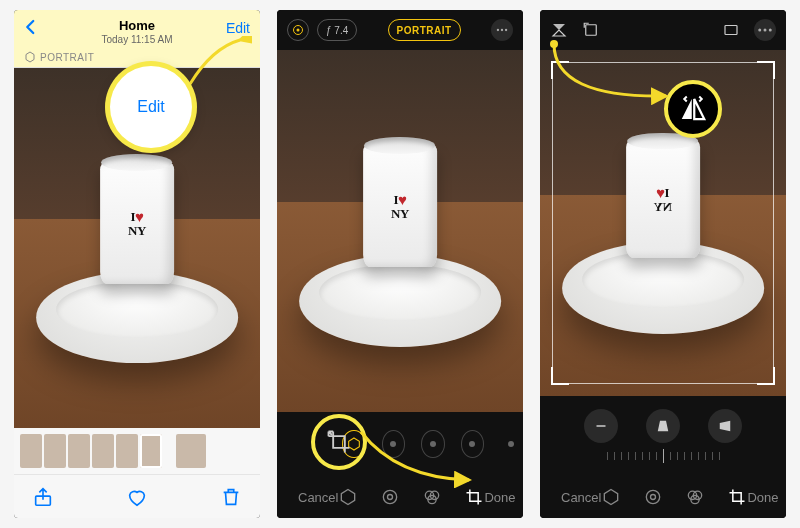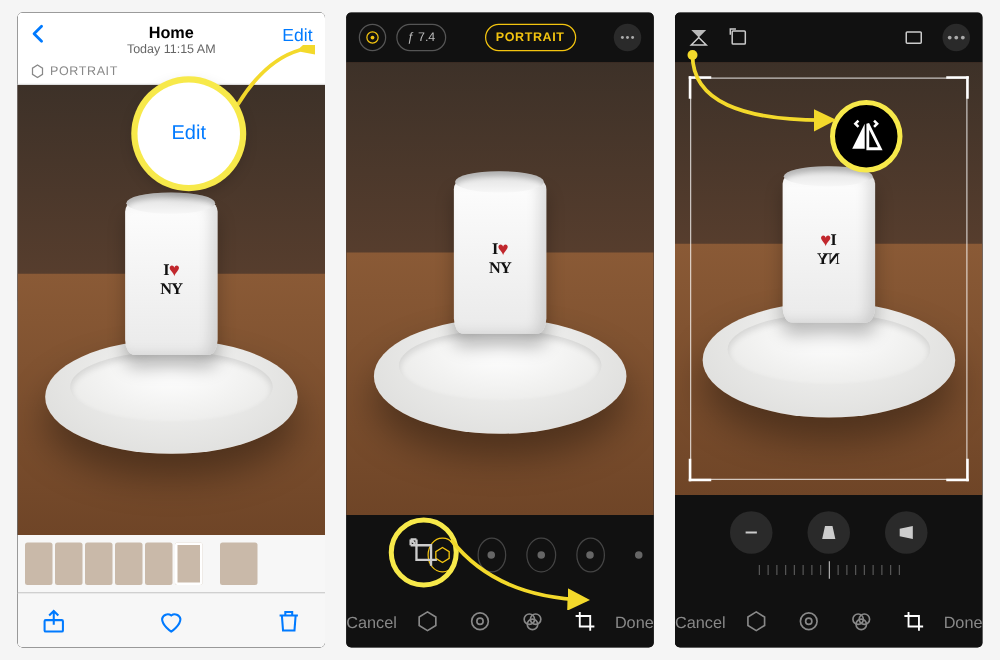--- a/index.html
+++ b/index.html
@@ -13,21 +13,21 @@
   .phone {
     width: 246px; height: 508px;
     background: #000;
     border-radius: 4px;
     position: relative;
     overflow: hidden;
     display: flex; flex-direction: column;
   }
   
   .p1-top {
-    background: #ffffff;
+    background: #fef9c3;
     height: 58px;
     padding: 6px 10px 0 10px;
     position: relative;
     border-bottom: 1px solid #ddd;
   }
   .p1-back { position:absolute; left:8px; top:8px; color:#007aff; font-size:20px; }
   .p1-title { text-align:center; font-size:13px; font-weight:600; margin-top:2px;}
   .p1-sub { text-align:center; font-size:10px; color:#666; margin-top:1px;}
   .p1-edit { position:absolute; right:10px; top:10px; font-size:14px; color:#007aff;}
   .p1-badge {
@@ -87,21 +87,21 @@
     justify-content:center; gap:16px; position:relative;
   }
   .tool-dot {
     width:28px; height:28px; border-radius:50%;
     border:1px solid #444; display:flex; align-items:center; justify-content:center;
   }
   .tool-dot.active { border-color:#f3c40f; }
   .tool-dot .inner { width:6px; height:6px; border-radius:50%; background:#666; }
   .dark-bottom {
     height:42px; background:#111; display:flex; align-items:center;
-    justify-content:space-between; padding:0 0;
+    justify-content:space-between; padding:0 21px;
   }
   .dark-bottom .lbl { font-size:13px; color:#888; }
   .tab-icons { display:flex; gap:22px; align-items:center; }
   .tab-icons svg { width:20px; height:20px; }
   .highlight-ring {
     position:absolute; width:56px; height:56px; border-radius:50%;
     border:4px solid #f7e94a; z-index:15;
   }
   .arrow2 {
     position:absolute; z-index:16; pointer-events:none;

